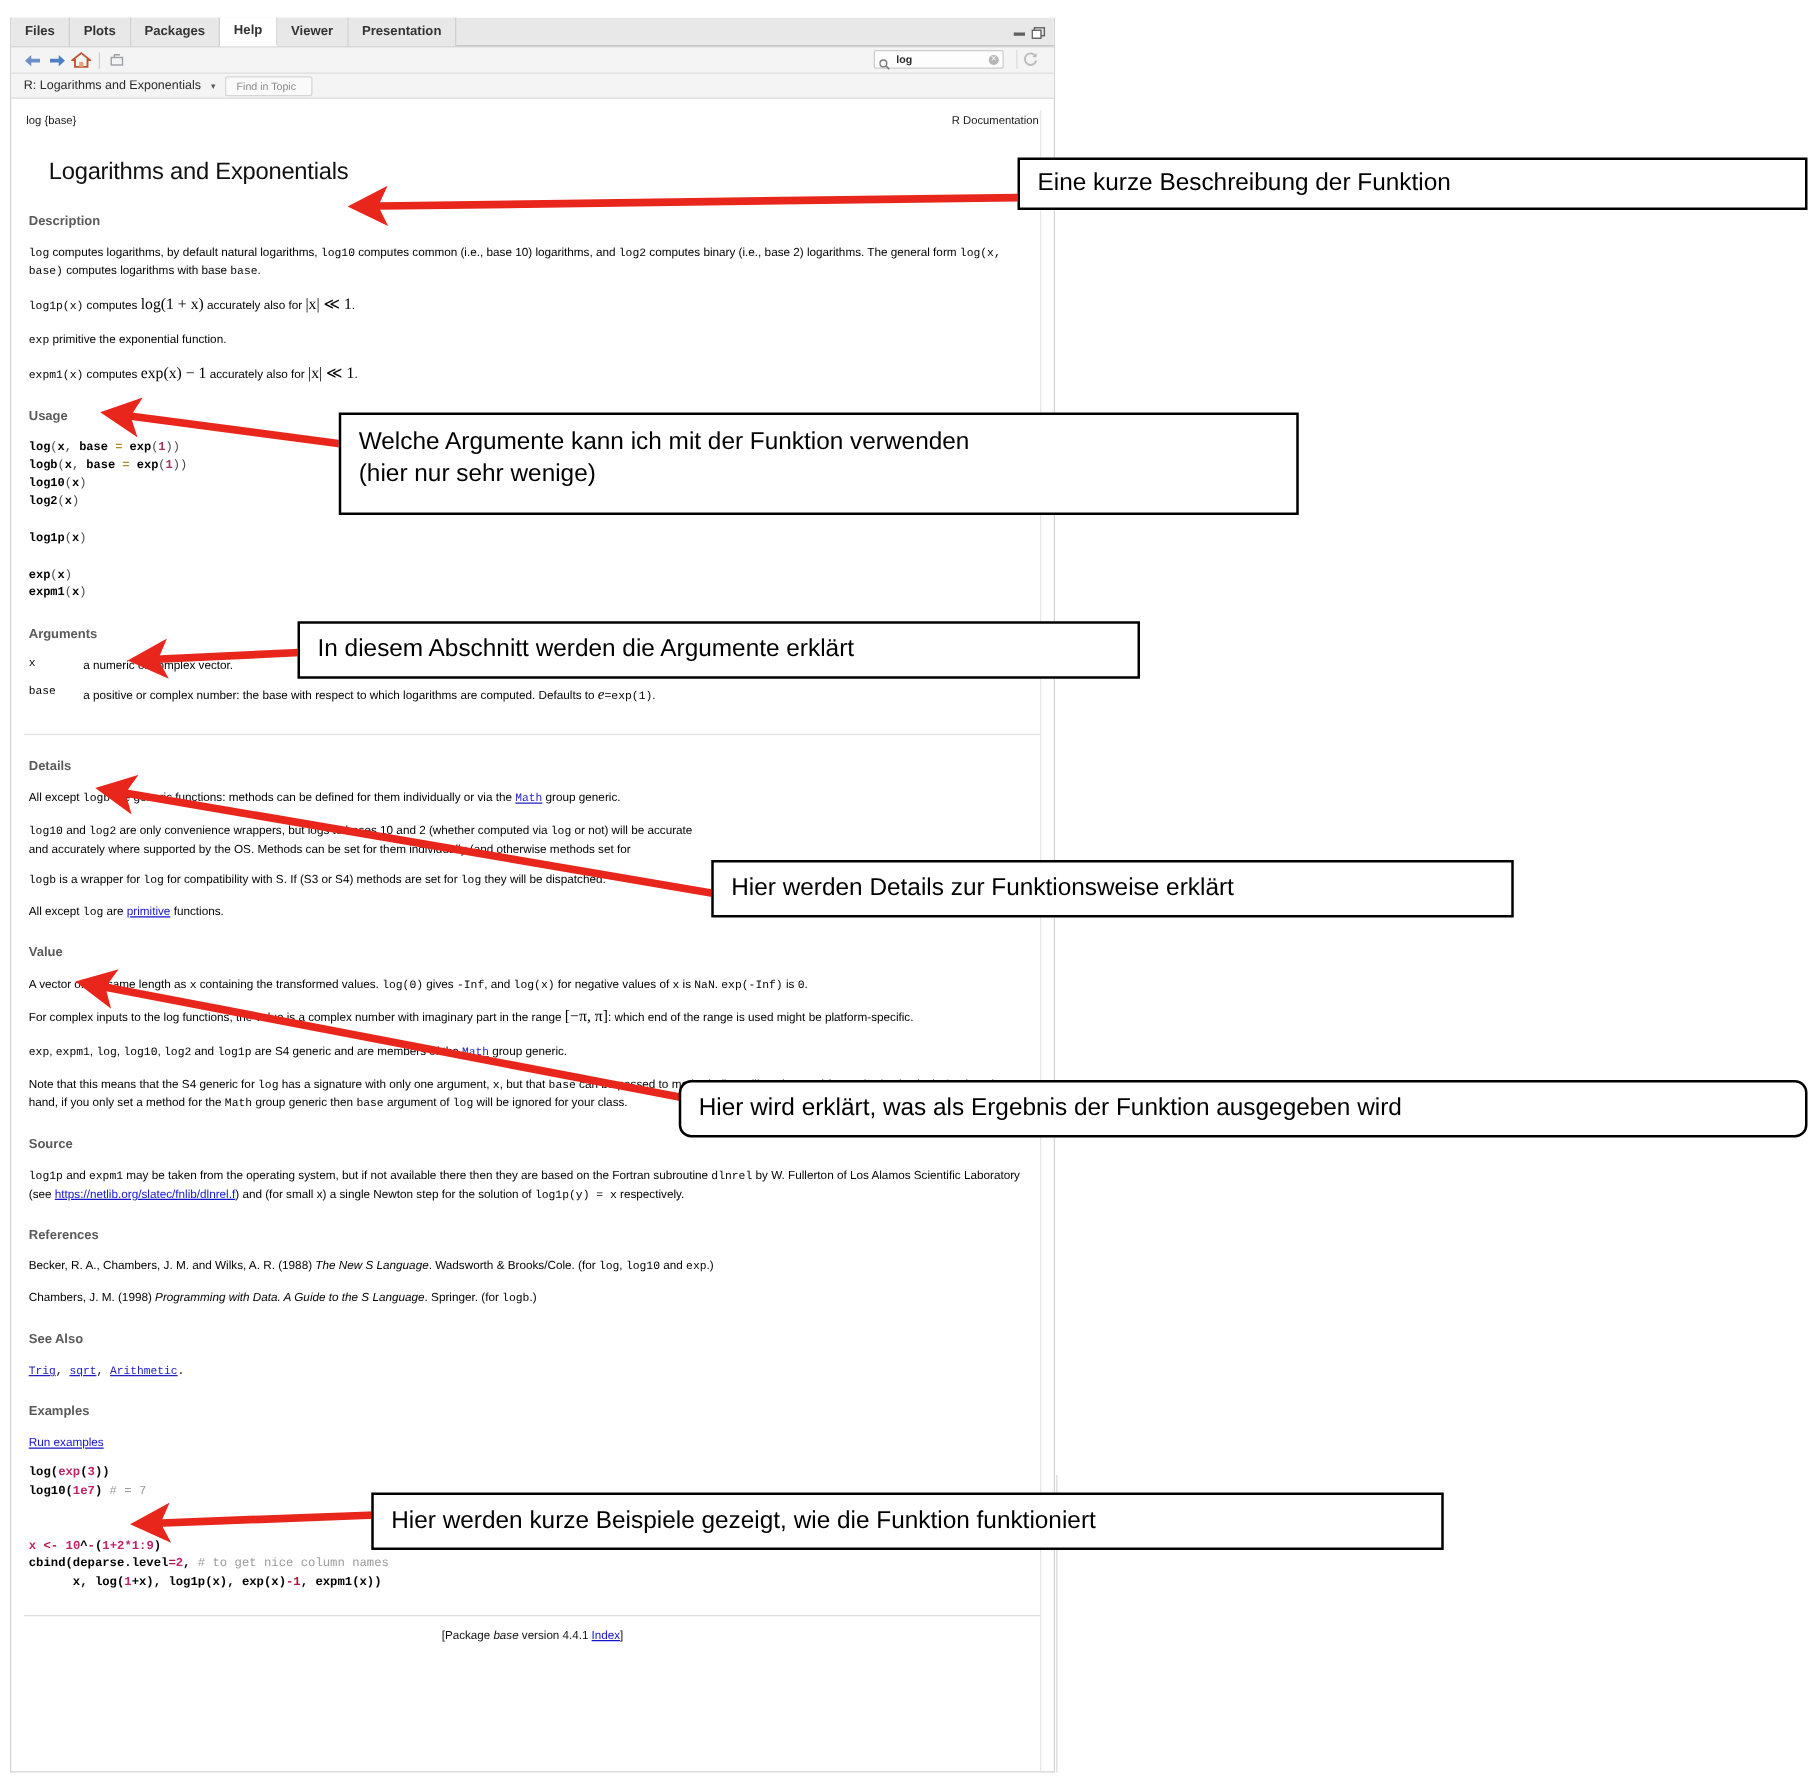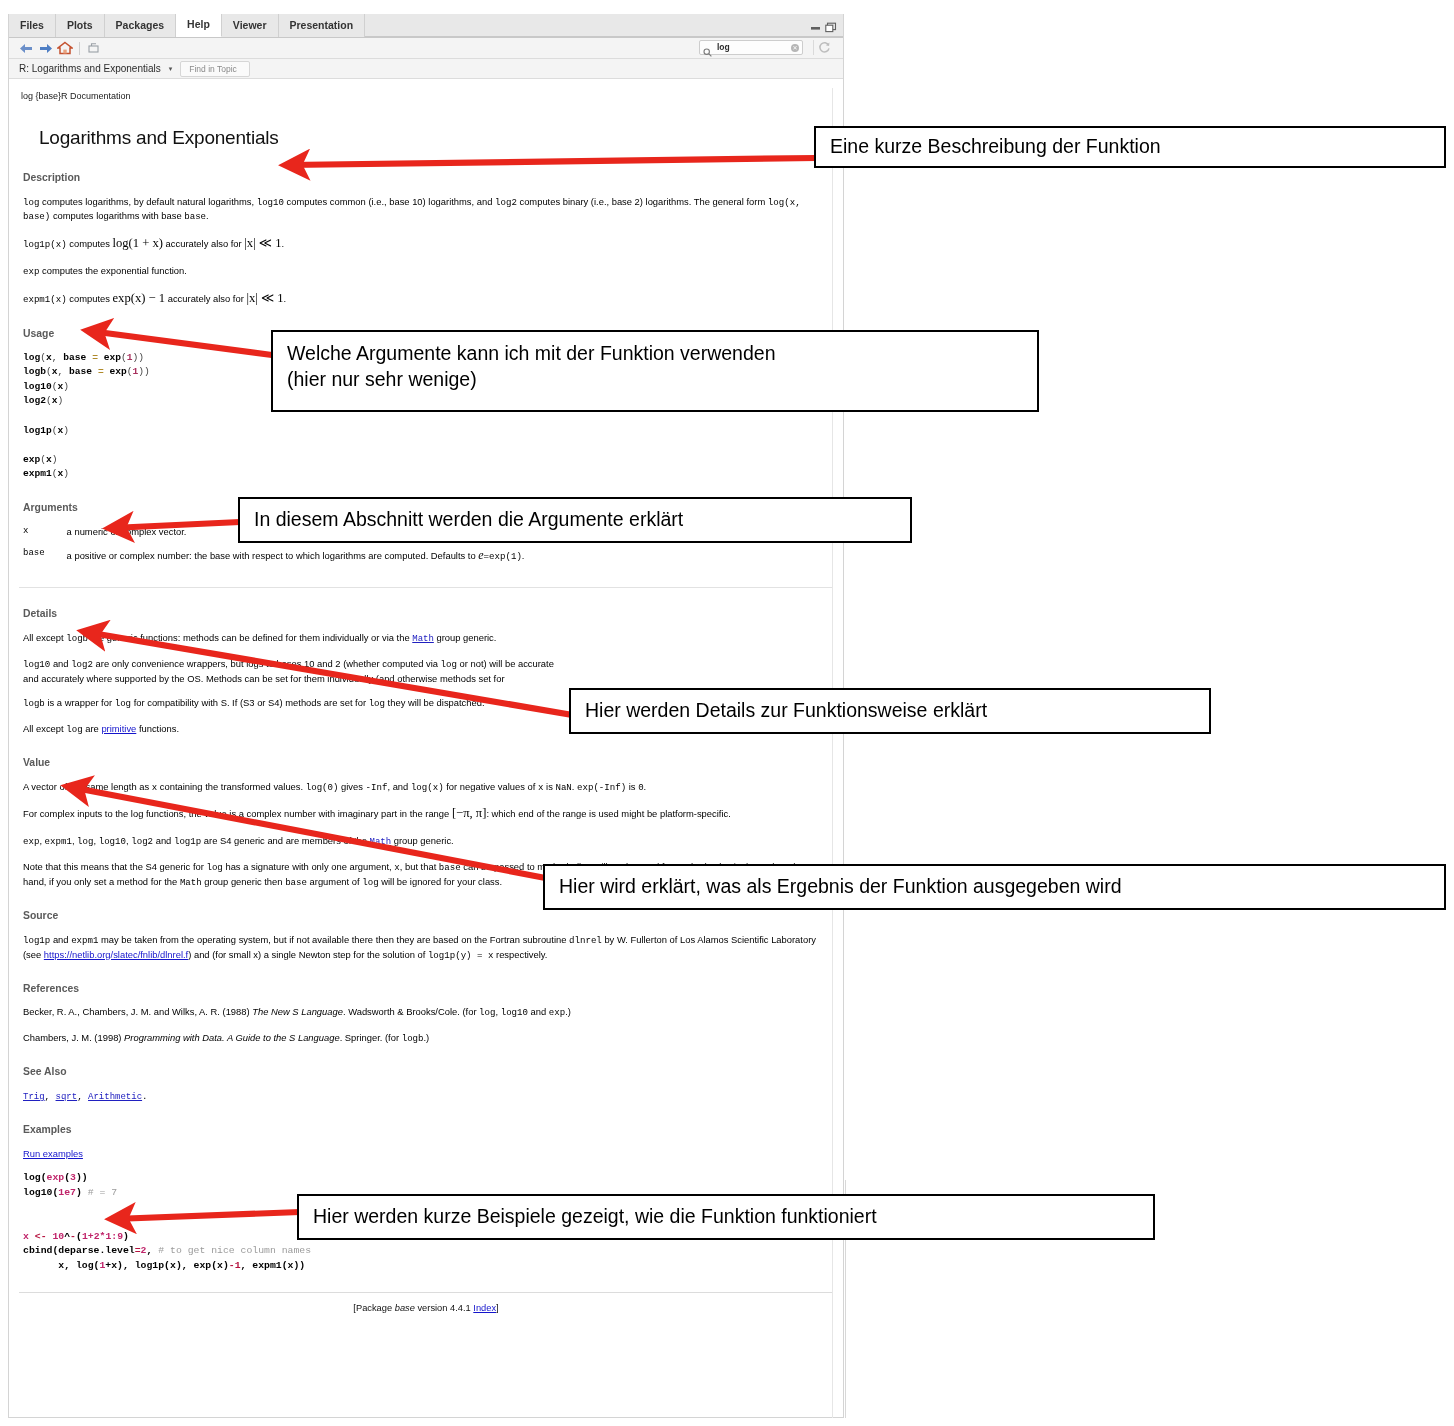--- a/index.html
+++ b/index.html
@@ -84,21 +84,21 @@
 
   
   #doc {
     position:relative;
     padding:0 10px;
     color:#000;
     font-size:9.4px;
     line-height:1.42;
   }
   #dochdr {
-    display:flex; 
+    display:flex; justify-content:space-between;
     font-size:9px; color:#1a1a1a;
     padding:11px 2px 0 2px;
   }
   h1#title {
     font-size:19px; font-weight:normal; color:#111;
     margin:22px 0 0 20px; letter-spacing:-0.2px;
   }
   h2.sec {
     font-size:10.4px; font-weight:bold; color:#5a5a5a;
     margin:19px 0 9px 4px;
@@ -245,21 +245,21 @@
     </div>
 
     <h1 id="title">Logarithms and Exponentials</h1>
 
     <h2 class="sec">Description</h2>
 
     <p class="para"><code class="cd">log</code><span> computes logarithms, by default natural logarithms, </span><code class="cd">log10</code><span> computes common (i.e., base 10) logarithms, and </span><code class="cd">log2</code><span> computes binary (i.e., base 2) logarithms. The general form </span><code class="cd">log(x, base)</code><span> computes logarithms with base </span><code class="cd">base</code><span>.</span></p>
 
     <p class="para"><code class="cd">log1p(x)</code><span> computes </span><span class="mth">log(1 + x)</span><span> accurately also for </span><span class="mth">|x| ≪ 1</span><span>.</span></p>
 
-    <p class="para"><code class="cd">exp</code><span> computes the exponential function.</span></p>
+    <p class="para"><code class="cd">exp</code><span> primitive the exponential function.</span></p>
 
     <p class="para"><code class="cd">expm1(x)</code><span> computes </span><span class="mth">exp(x) − 1</span><span> accurately also for </span><span class="mth">|x| ≪ 1</span><span>.</span></p>
 
     <h2 class="sec">Usage</h2>
     <pre class="usage"><span>log<span class="pn">(</span>x<span class="pn">,</span> base <span class="eq">=</span> exp<span class="pn">(</span><span class="num">1</span><span class="pn">))</span>
 logb<span class="pn">(</span>x<span class="pn">,</span> base <span class="eq">=</span> exp<span class="pn">(</span><span class="num">1</span><span class="pn">))</span>
 log10<span class="pn">(</span>x<span class="pn">)</span>
 log2<span class="pn">(</span>x<span class="pn">)</span>
 
 log1p<span class="pn">(</span>x<span class="pn">)</span>
@@ -364,19 +364,19 @@
 </div>
 
 <div class="callout" style="left:238px; top:497px; width:674px; height:46px;">
   <span>In diesem Abschnitt werden die Argumente erklärt</span>
 </div>
 
 <div class="callout" style="left:569px; top:688px; width:642px; height:46px;">
   <span>Hier werden Details zur Funktionsweise erklärt</span>
 </div>
 
-<div class="callout" style="left:543px; top:864px; width:903px; height:46px;">
+<div class="callout" style="left:543px; top:864px; width:903px; height:46px;border-radius:10px;">
   <span>Hier wird erklärt, was als Ergebnis der Funktion ausgegeben wird</span>
 </div>
 
 <div class="callout" style="left:297px; top:1194px; width:858px; height:46px;">
   <span>Hier werden kurze Beispiele gezeigt, wie die Funktion funktioniert</span>
 </div>
 
 </body></html>

